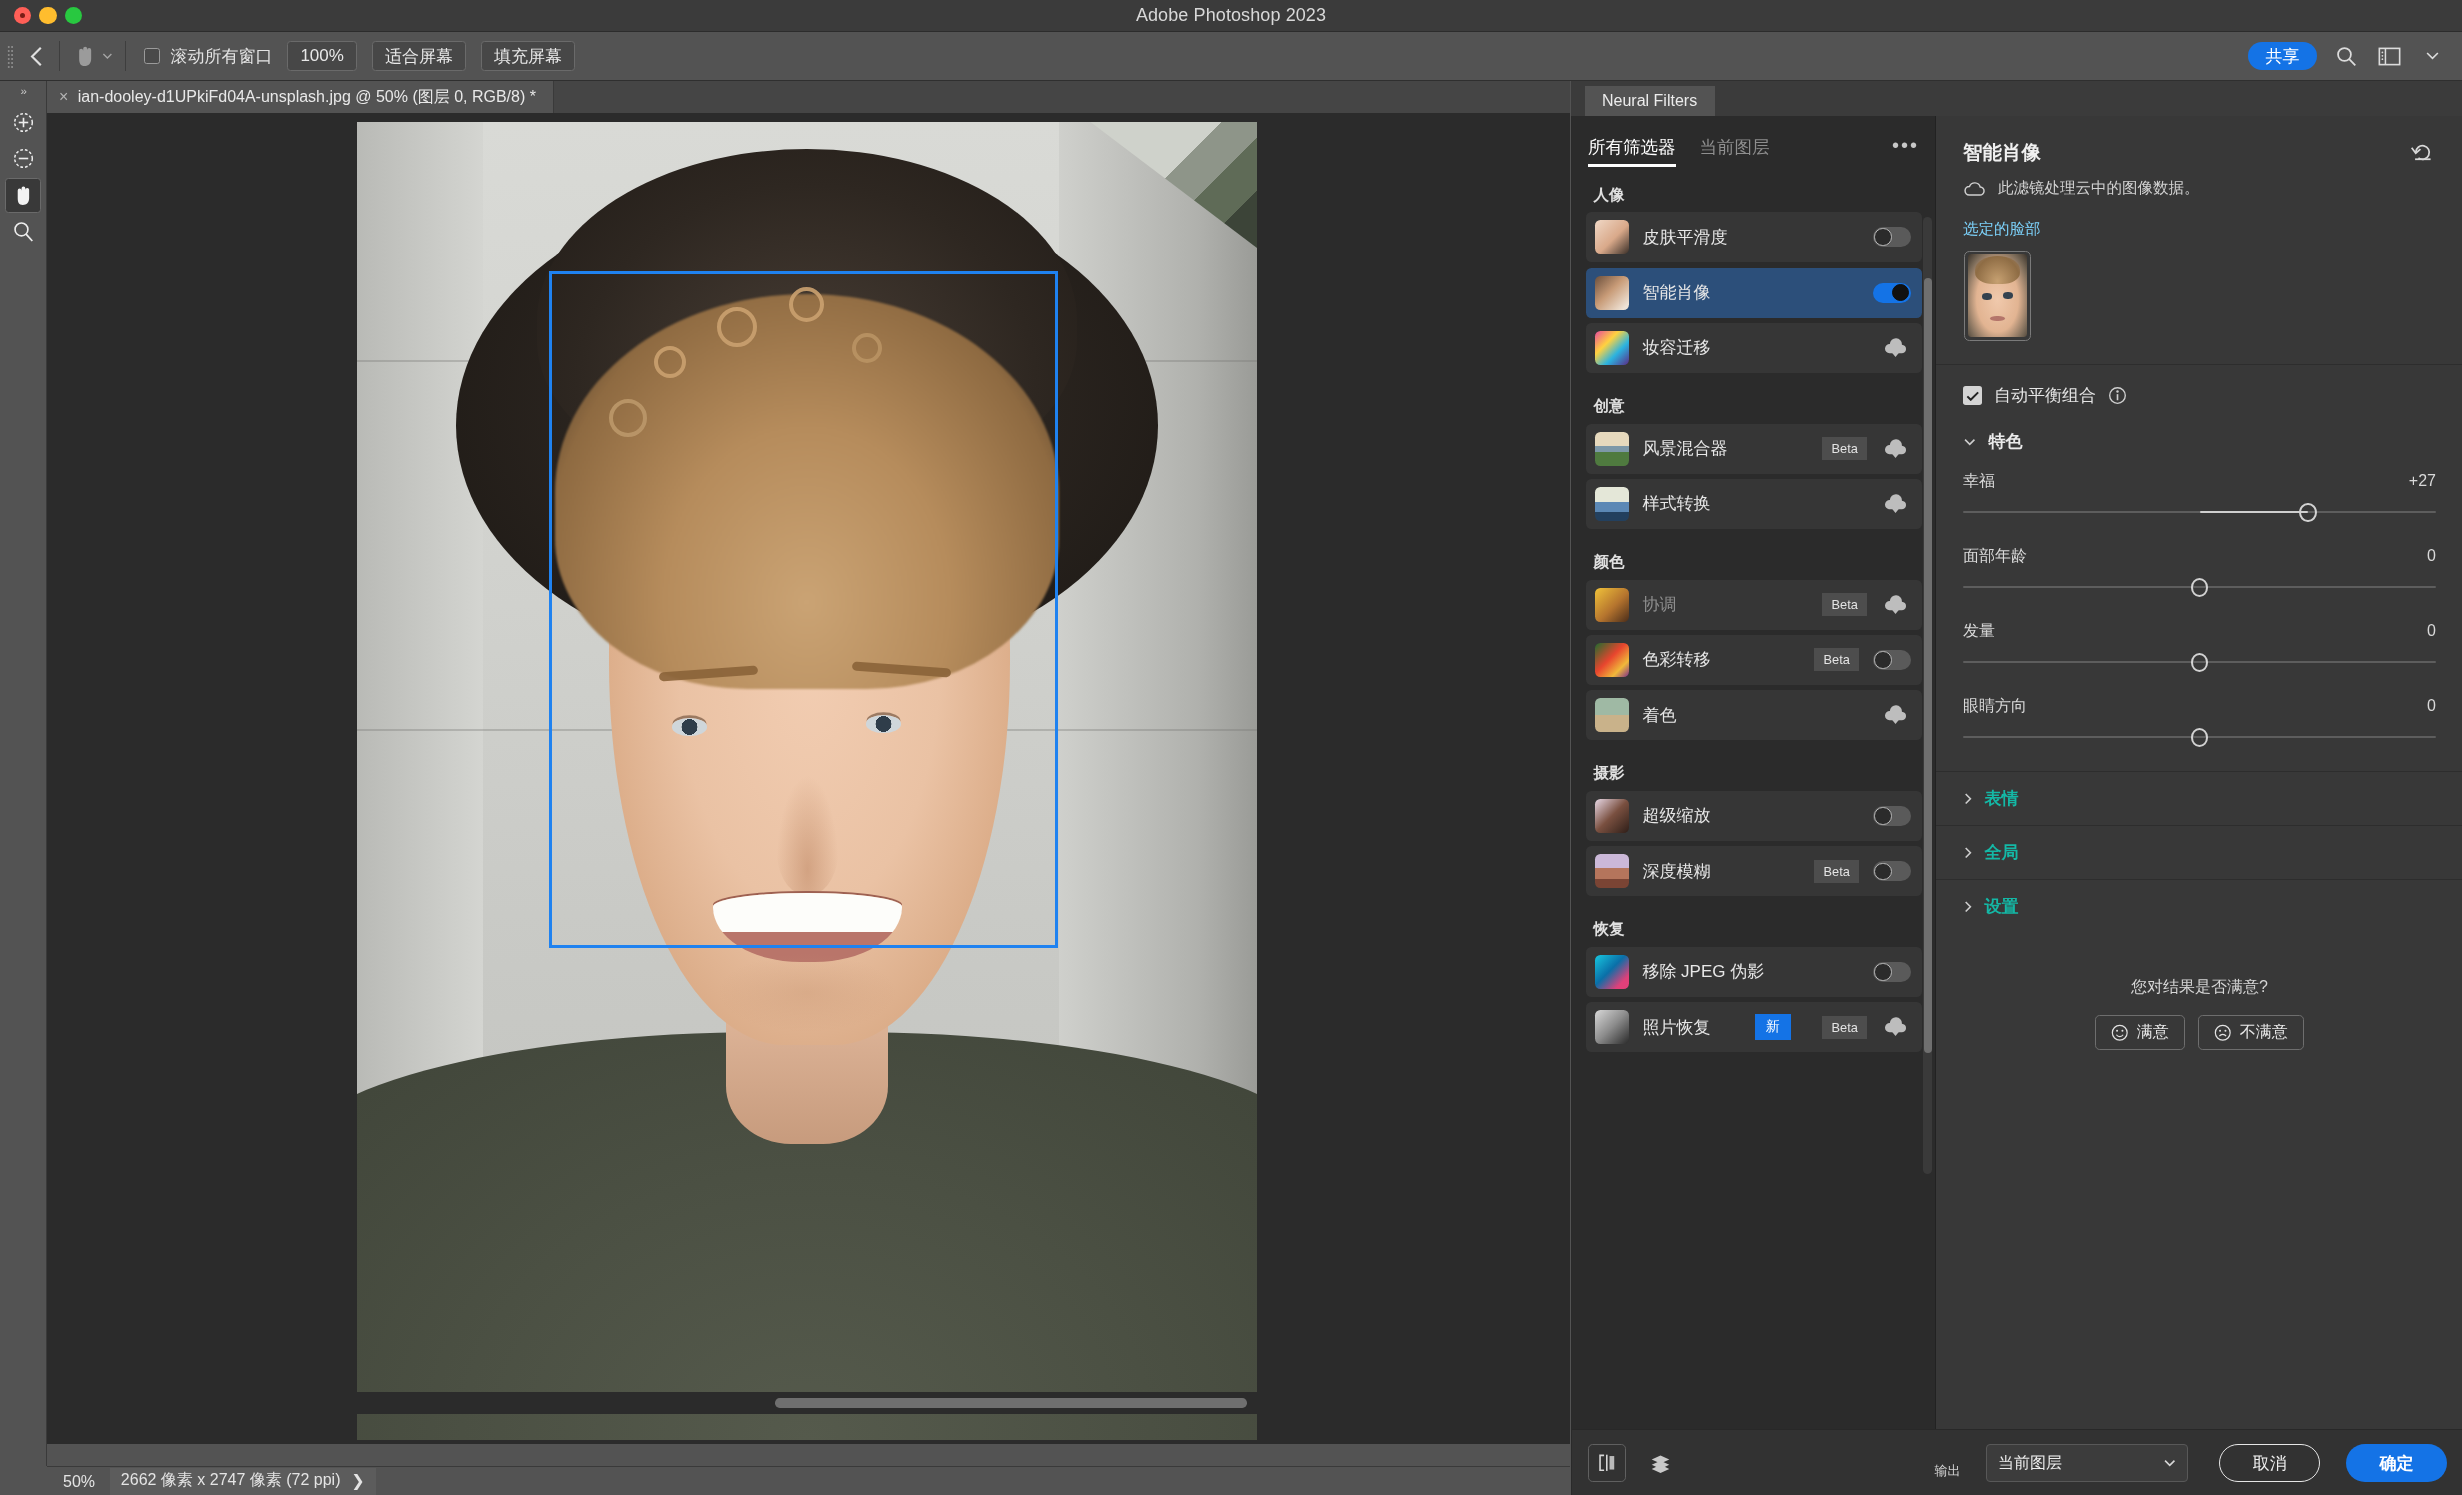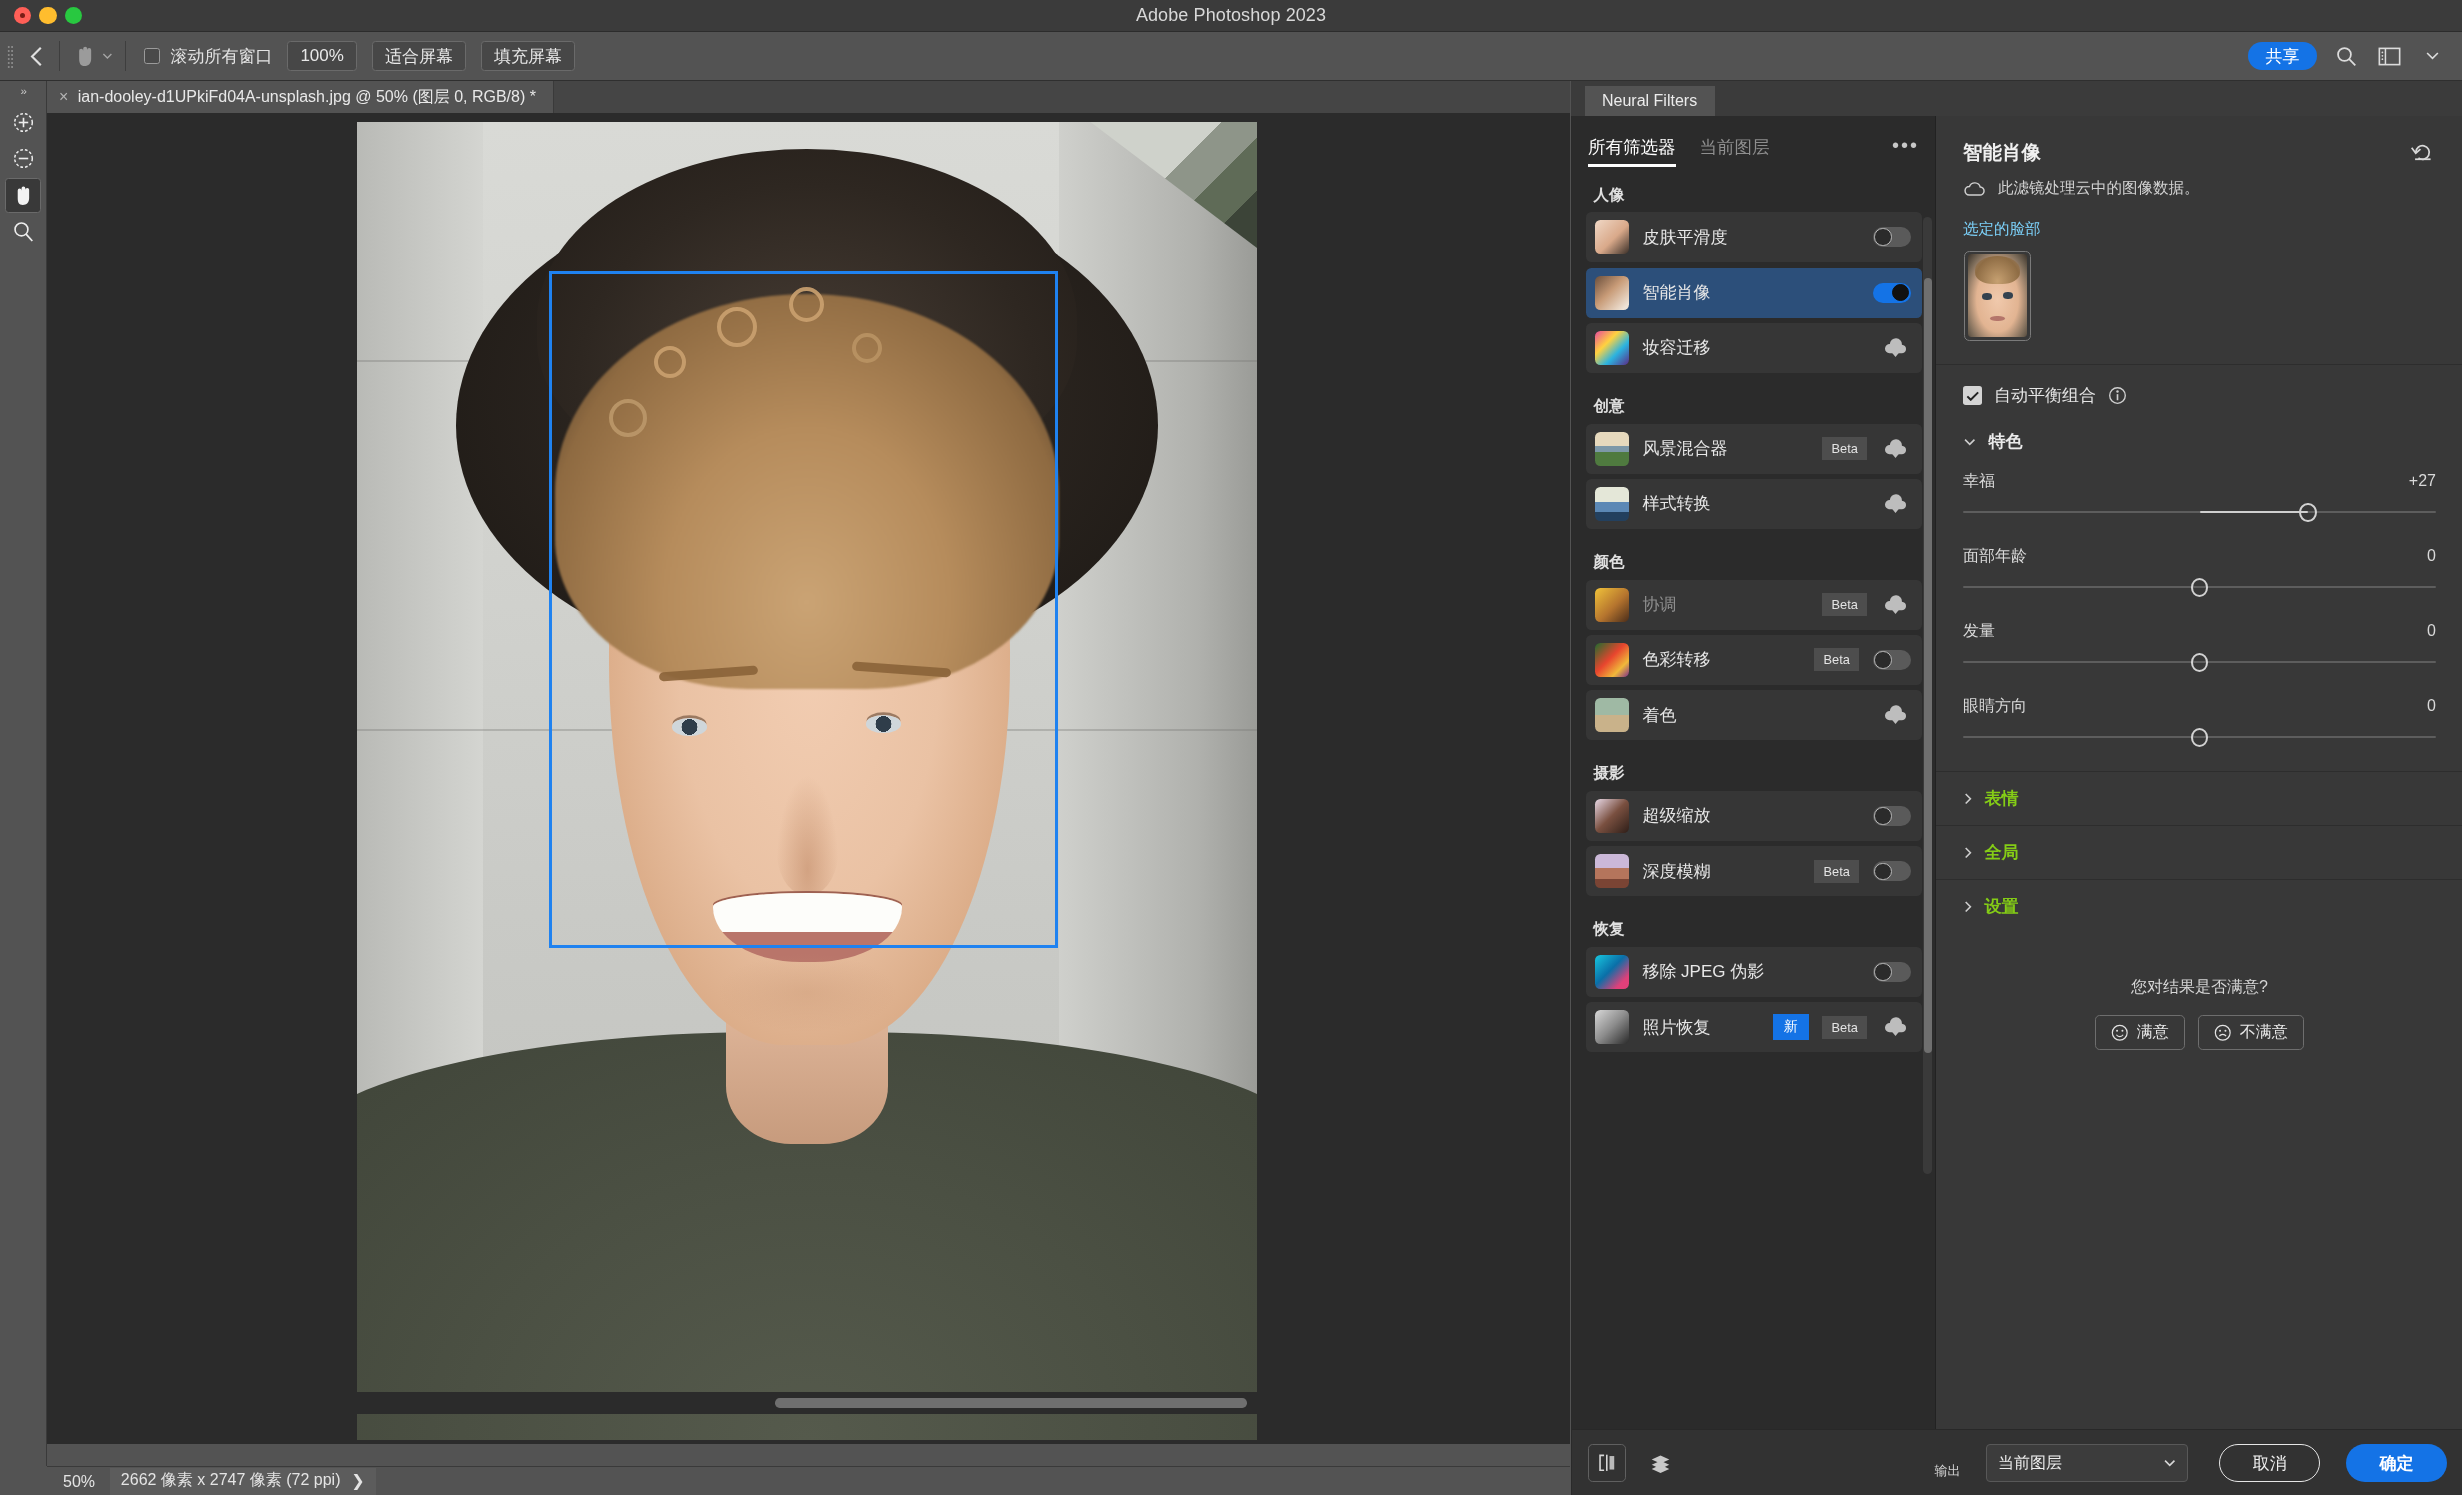--- a/index.html
+++ b/index.html
@@ -233,21 +233,21 @@
     display: flex; align-items: center; gap: 13.5px;
     margin: 0 13.5px 5.4px 13.5px; height: 50px; padding: 0 10.8px 0 9.4px;
     background: #363636; border-radius: 5.4px;
   }
   .nf-row.selected { background: #2c4f7a; }
   .nf-thumb { width: 34px; height: 34px; border-radius: 5.4px; flex: none; overflow: hidden; }
   .nf-name { font-size: 17px; color: #e7e7e7; flex: 1; white-space: nowrap; }
   .nf-name.dim { color: #8d8d8d; }
   .badge {
     font-size: 12.8px; color: #e4e4e4; background: #4d4d4d;
-    border-radius: 0; padding: 4px 9.4px; flex: none;
+    border-radius: 0; padding: 4px 9.4px; flex: none; margin-left: 18px;
   }
   .badge.new { background: #1473e6; color: #fff; font-size: 14px; padding: 4px 10.8px; }
   .toggle {
     width: 38px; height: 20px; border-radius: 10px; background: #5a5a5a;
     position: relative; flex: none;
   }
   .toggle .knob {
     position: absolute; left: 1.3px; top: 1.3px; width: 17.5px; height: 17.5px;
     border-radius: 50%; background: #2b2b2b; border: 1.3px solid #b9b9b9;
   }
@@ -298,21 +298,21 @@
   .sl-fill { position: absolute; top: 9.4px; height: 2.7px; background: #cfcfcf; border-radius: 1.3px; }
   .sl-knob {
     position: absolute; top: 1.3px; width: 17.5px; height: 19px; margin-left: -8.8px;
     border: 2px solid #d2d2d2; border-radius: 50%; background: transparent;
   }
 
   .collapse-row {
     display: flex; align-items: center; gap: 12px; height: 54px;
     padding: 0 27px; border-top: 0.7px solid #2d2d2d;
   }
-  .collapse-row .nm { font-size: 17px; color: #84cc16; font-weight: bold; }
+  .collapse-row .nm { font-size: 17px; color: #14b8a6; font-weight: bold; }
 
   .satis { text-align: center; padding-top: 44px; }
   .satis-q { font-size: 16px; color: #d6d6d6; }
   .satis-btns { display: flex; gap: 13.5px; justify-content: center; margin-top: 17.5px; }
   .satis-b {
     display: flex; align-items: center; gap: 8px;
     border: 0.7px solid #6e6e6e; border-radius: 4.7px;
     height: 35px; padding: 0 15px; color: #e8e8e8; font-size: 16px;
   }
 

